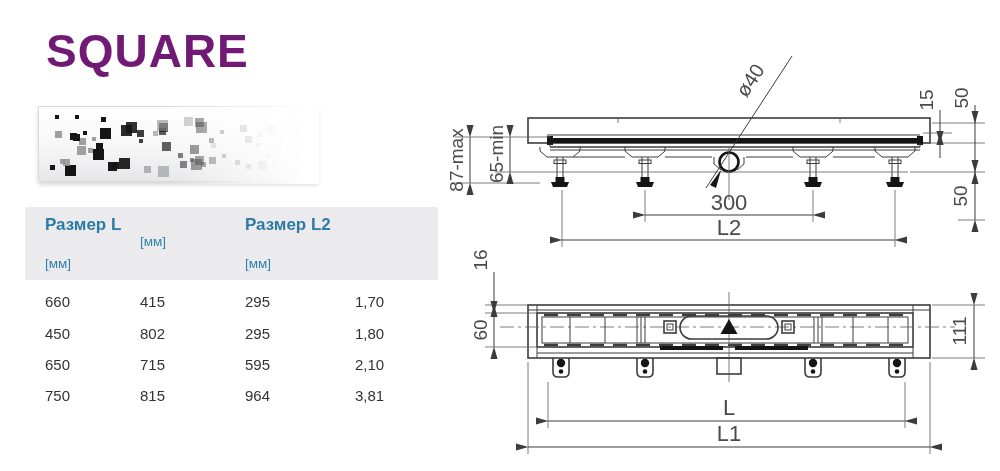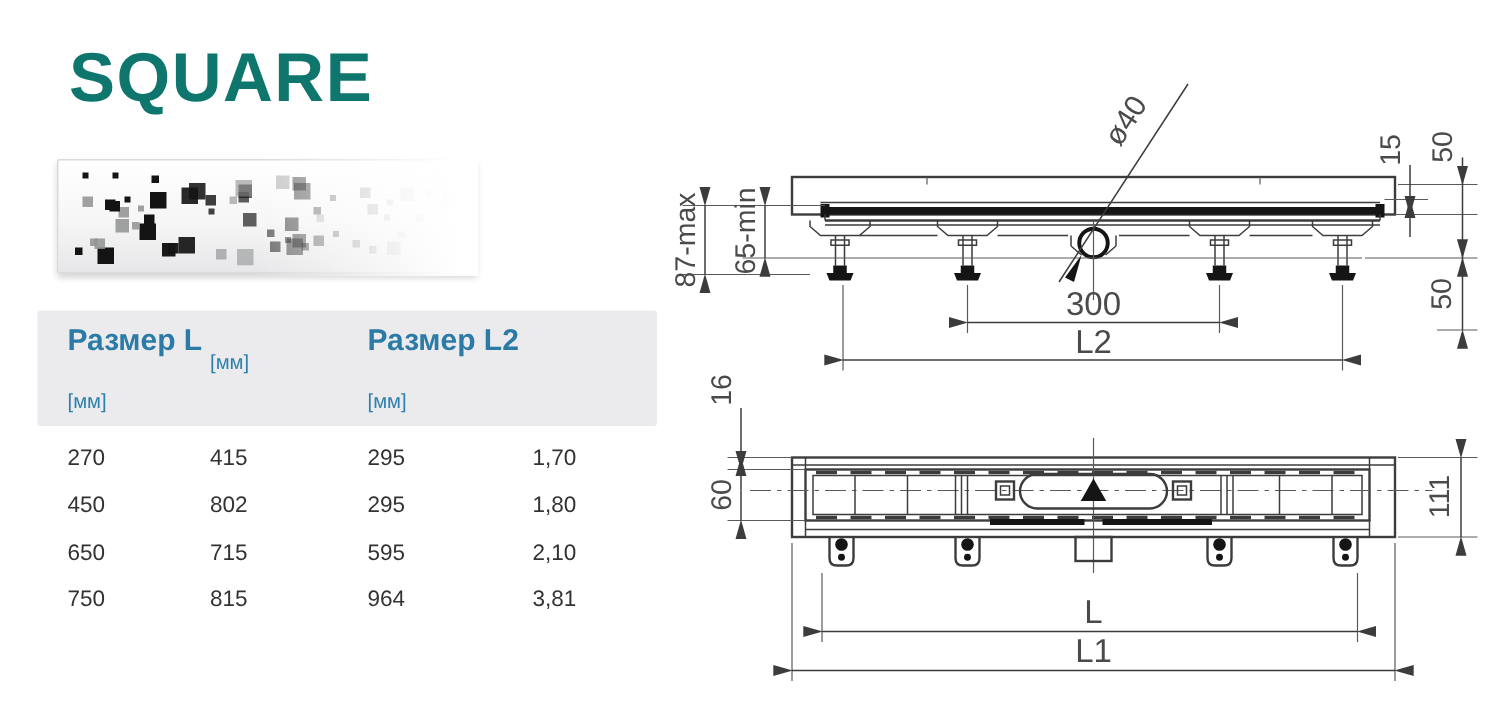--- a/index.html
+++ b/index.html
@@ -1,37 +1,37 @@
 <!DOCTYPE html>
 <html><head>
 <meta charset="utf-8">
 <style>
   html,body{margin:0;padding:0;background:#fff;}
   .page{position:relative;width:1000px;height:471px;background:#fff;overflow:hidden;
         font-family:"Liberation Sans",sans-serif;}
 
   
   .title{position:absolute;left:46px;top:24px;font-size:46px;font-weight:bold;
-         color:#0f766e;letter-spacing:1px;}
+         color:#701a75;letter-spacing:1px;}
 
   
   .product{position:absolute;left:38px;top:106px;width:278px;height:74px;
            border:1px solid #d9dadb;border-radius:1px;
            background:linear-gradient(180deg,#ffffff 0%,#f6f6f7 55%,#e7e7e9 100%);
            box-shadow:0 3px 4px rgba(0,0,0,.16), inset 0 1px 0 #fff;}
   .product .pattern{position:absolute;left:5px;top:4px;right:5px;bottom:4px;overflow:hidden;}
   .product .sq{position:absolute;}
   .product .fade{position:absolute;top:-2px;bottom:-3px;right:-2px;width:150px;
            background:linear-gradient(90deg,rgba(255,255,255,0) 0%,#ffffff 92%);}
 
   
   .size-table{position:absolute;left:25px;top:207px;width:413px;}
   .thead{box-sizing:border-box;display:grid;grid-template-columns:95px 105px 110px 83px;
          background:#ebebed;border-radius:2px;padding:7px 0 7px 20px;width:413px;}
-  .hcell .hl{font-weight:bold;color:#2b7ba6;font-size:20px;line-height:1.3;}
+  .hcell .hl{font-weight:bold;color:#2b7ba6;font-size:17px;line-height:1.3;}
   .hcell .hu{color:#2e81ac;font-size:13.5px;line-height:1.25;margin-top:20px;}
   .tbody{box-sizing:border-box;padding:6px 0 0 20px;}
   .trow{display:grid;grid-template-columns:95px 105px 110px 83px;height:31.4px;
         align-items:center;font-size:15px;color:#333;}
 
   
   .drawing{position:absolute;left:440px;top:10px;}
   .cad{font-family:"Liberation Sans",sans-serif;fill:#4a4a4a;}
   .ln{stroke:#3c3c3c;stroke-width:1;fill:none;}
   .ln15{stroke:#3c3c3c;stroke-width:1.6;fill:none;}
@@ -120,21 +120,21 @@
         <div class="hcell">
           <div class="hu">[мм]</div>
         </div>
         <div class="hcell">
           <div class="hl">Размер L2</div>
           <div class="hu">[мм]</div>
         </div>
       </div>
     <div class="tbody" id="tbody">
         <div class="trow">
-          <div>270</div>
+          <div>660</div>
           <div>415</div>
           <div>295</div>
           <div>1,70</div>
         </div>
         <div class="trow">
           <div>450</div>
           <div>802</div>
           <div>295</div>
           <div>1,80</div>
         </div>

